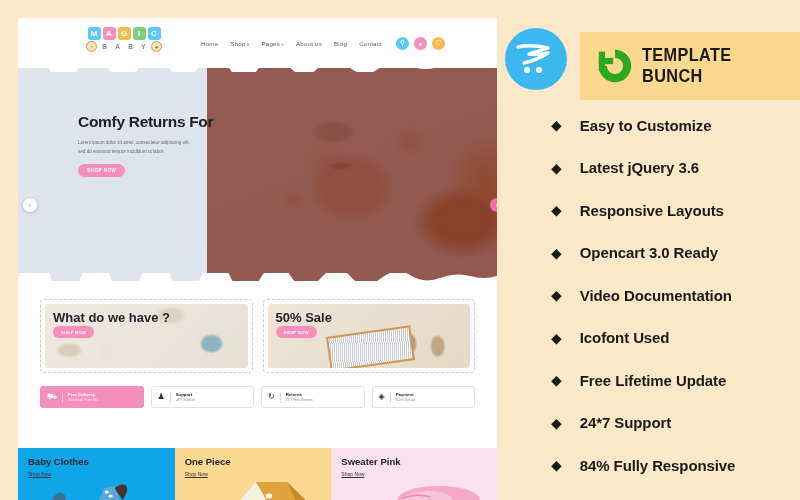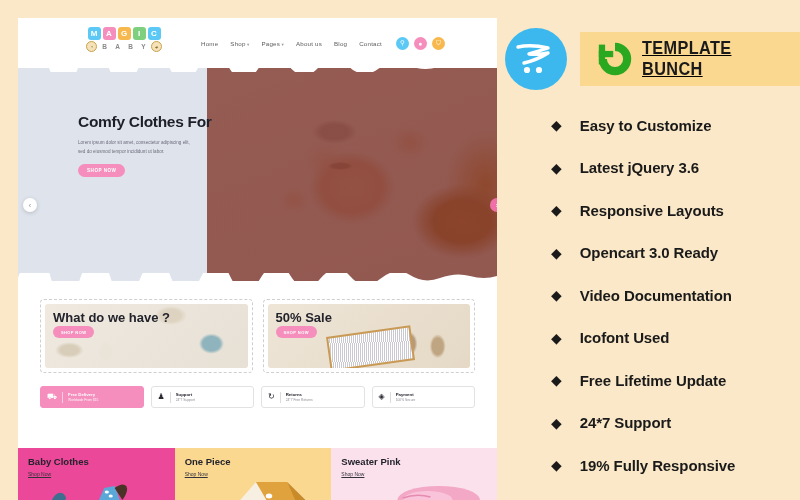--- a/index.html
+++ b/index.html
@@ -170,22 +170,22 @@
 
   
   #panel { position:absolute; left:505px; top:0; width:295px; height:500px; }
   .brandrow { position:absolute; left:0; top:28px; display:flex; align-items:center; }
   .oc-logo {
     width:62px; height:62px; border-radius:50%; background:#3cb8ef;
     display:flex; align-items:center; justify-content:center;
   }
   .tb-banner {
     position:absolute; left:75px; top:32px;
-    width:220px; height:54px; background:#fbd890;
-    display:flex; align-items:center; gap:9px; padding-left:17px;text-decoration:underline;
+    width:220px; height:68px; background:#fbd890;
+    display:flex; align-items:center; gap:9px; padding-left:17px;
   }
   .tb-name {
     font-size:17.5px; font-weight:bold; color:#1a1a1a;
     letter-spacing:.4px; font-family:"Liberation Sans", sans-serif;
     transform:scaleX(.93); transform-origin:left center;
   }
   .features { position:absolute; left:46px; top:104px; width:250px; }
   .feat { display:flex; align-items:center; height:42.5px; gap:18px; }
   .feat-bullet { font-size:14px; color:#1a1a1a; line-height:1; }
   .feat-label { font-size:15px; font-weight:bold; color:#1a1a1a; letter-spacing:-.1px; }
@@ -229,21 +229,21 @@
   </div>
 
   <svg class="torn-header" viewBox="0 0 479 10" preserveAspectRatio="none">
     <path d="M0,0 L479,0 L479,4 Q465,8 450,4 T420,5 T390,3 T360,7 T330,4 T300,6 T270,3 T240,7 T210,4 T180,6 T150,3 T120,7 T90,4 T60,6 T30,3 T0,6 Z" fill="#ffffff"></path>
   </svg>
 
   <div class="hero">
     <div class="hero-photo"></div>
     <div class="hero-content">
       <div class="hero-title">
-        <div>Comfy Clothes For</div>
+        <div>Comfy Returns For</div>
       </div>
       <div class="hero-sub">
         <div>Lorem ipsum dolor sit amet, consectetur adipiscing elit,</div>
         <div>sed do eiusmod tempor incididunt ut labor.</div>
       </div>
       <button class="btn-pink">SHOP NOW</button>
     </div>
     <button class="car-btn car-prev">‹</button>
     <button class="car-btn car-next">›</button>
     <svg class="torn-hero" viewBox="0 0 479 9" preserveAspectRatio="none">
@@ -293,21 +293,21 @@
         <div class="svc-ico">◈</div>
         <div class="svc-div"></div>
         <div class="svc-txt">
           <div class="svc-t">Payment</div>
           <div class="svc-s">100% Secure</div>
         </div>
       </div>
     </div>
 
   <div class="cats" id="catRow">
-      <div class="cat" style="background: #ec4899;">
+      <div class="cat" style="background: #0ea5e9;">
         <div style="position: absolute; inset: 0px;">
           <svg viewBox="0 0 120 52" preserveAspectRatio="none" style="position:absolute;inset:0;width:100%;height:100%">
             <path d="M62 52 L66 40 L74 38 L78 52 Z" fill="#5aa8d8"></path>
             <path d="M74 40 q6 -6 9 -2 q2 5 -3 14 Z" fill="#4a3326"></path>
             <circle cx="68" cy="44" r="1.6" fill="#fff"></circle>
             <circle cx="71" cy="48" r="1.6" fill="#fff"></circle>
             <path d="M26 52 q4 -10 9 -6 q3 4 1 6 Z" fill="#3f6f8f"></path>
           </svg>
         </div>
         <div class="cat-t">Baby Clothes</div>
@@ -390,16 +390,16 @@
       <div class="feat">
         <span class="feat-bullet">◆</span>
         <span class="feat-label">Free Lifetime Update</span>
       </div>
       <div class="feat">
         <span class="feat-bullet">◆</span>
         <span class="feat-label">24*7 Support</span>
       </div>
       <div class="feat">
         <span class="feat-bullet">◆</span>
-        <span class="feat-label">19% Fully Responsive</span>
+        <span class="feat-label">84% Fully Responsive</span>
       </div>
     </div>
 </div>
 
 </body></html>

